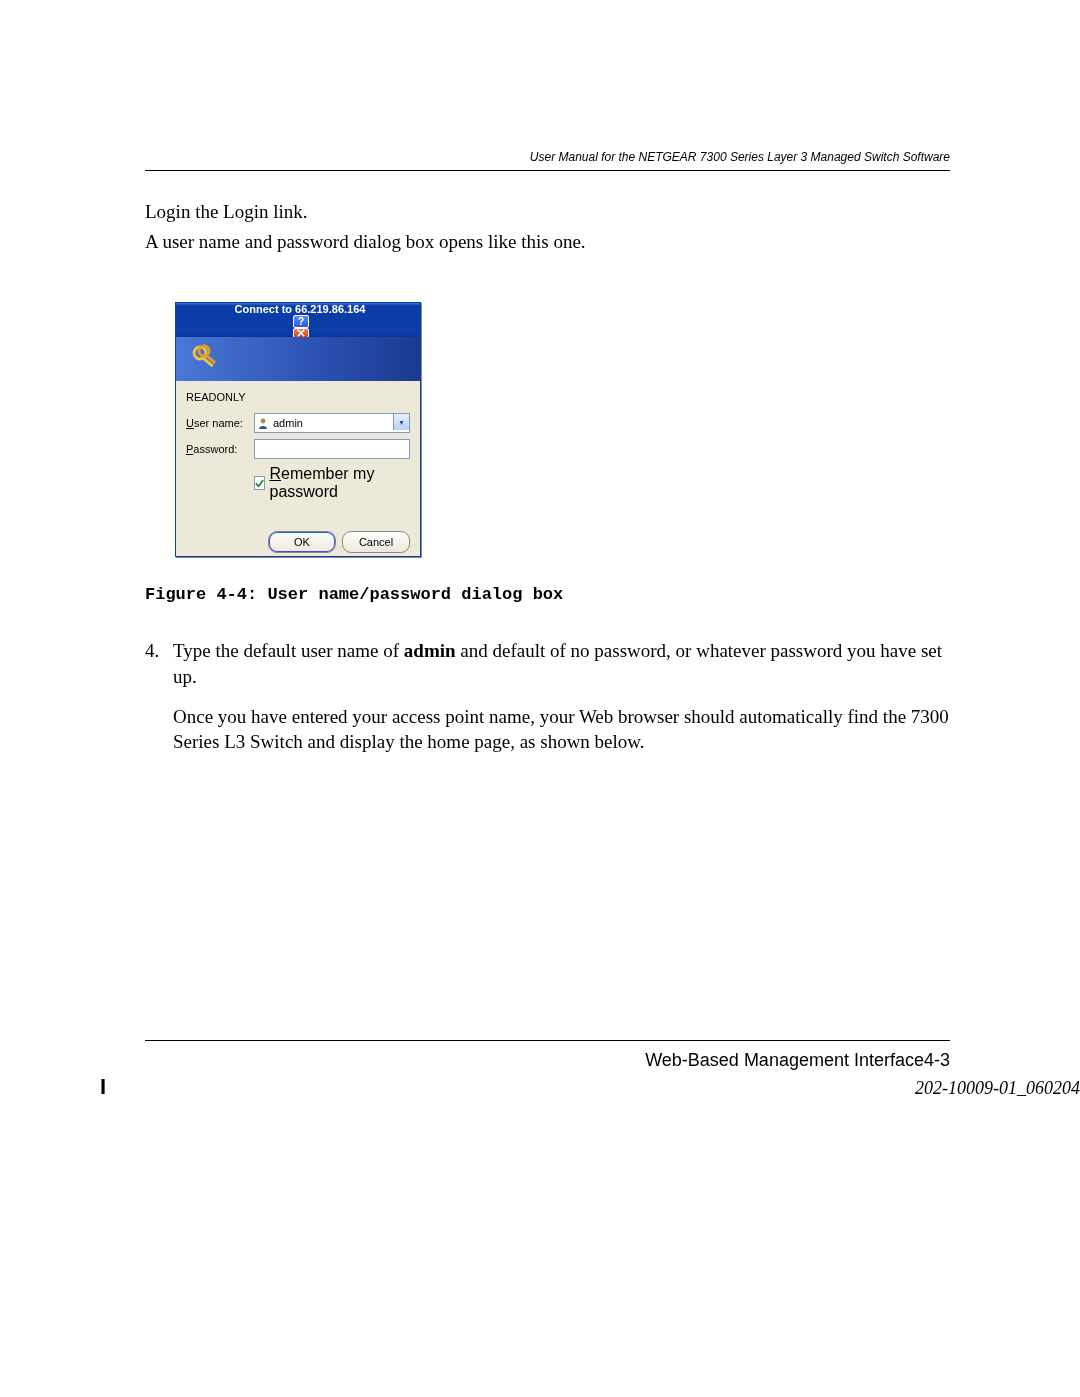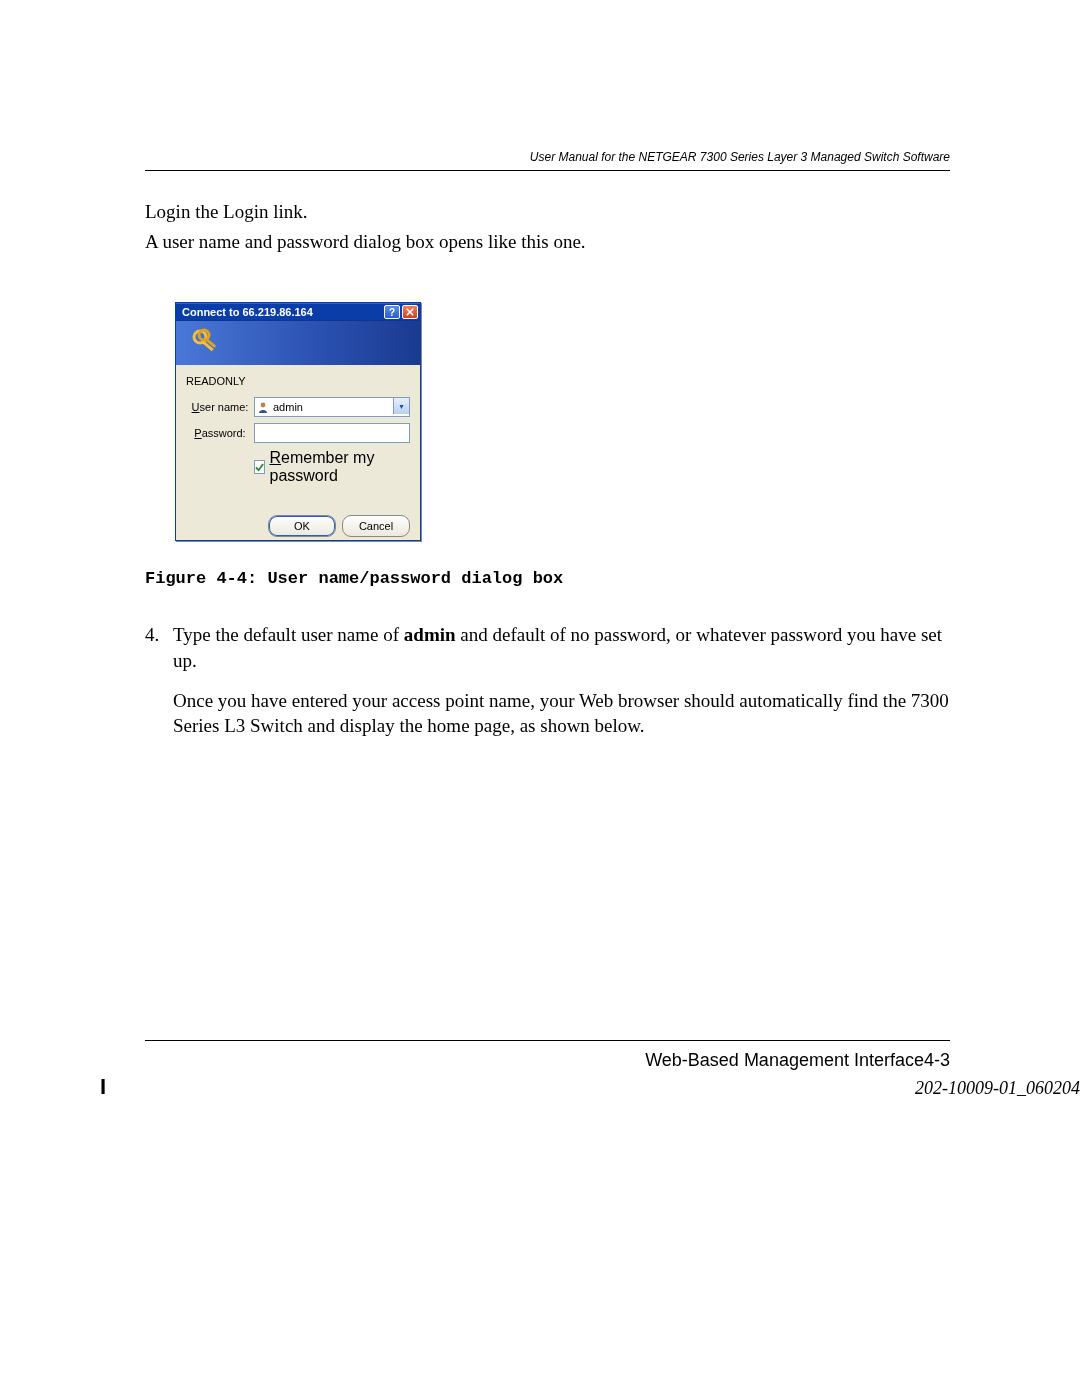--- a/index.html
+++ b/index.html
@@ -33,28 +33,29 @@
   .figure-wrap { margin: 48px 0 28px 30px; }
   .dlg {
     width: 244px;
     border: 1px solid #0a3da8;
     font-family: "Tahoma", Arial, sans-serif;
     font-size: 11px;
     background: #ece9d8;
     box-shadow: 1px 1px 0 #888;
   }
   .dlg-titlebar {
-    height: 18px;
+    height: 34px;
     display: flex;
     align-items: center;
     padding: 0 2px 0 6px;
     background: linear-gradient(to bottom, #3b77e0 0%, #0a3da8 8%, #0a3da8 92%, #083390 100%);
     color: #fff;
     font-weight: bold;
     font-size: 11px;
+    flex-direction: column;
   }
   .dlg-titlebar .t-text { flex: 1; }
   .tb-btn {
     width: 16px; height: 14px;
     margin-left: 2px;
     border: 1px solid #fff;
     border-radius: 2px;
     display: flex; align-items: center; justify-content: center;
     font-size: 10px; font-weight: bold;
     box-sizing: border-box;
@@ -67,21 +68,21 @@
     position: relative;
   }
   .keys-icon {
     position: absolute; left: 14px; top: 6px; width: 30px; height: 30px;
   }
   .dlg-body {
     padding: 10px 10px 3px 10px;
   }
   .realm { font-size: 11px; color:#000; margin-bottom: 10px; }
   .form-row {
-    display: flex; align-items: center; margin-bottom: 6px; text-align: center;
+    display: flex; align-items: center; margin-bottom: 6px;
   }
   .form-row .lbl { width: 68px; font-size: 11px; }
   .form-row .lbl .ul { text-decoration: underline; }
   .combo {
     flex: 1; height: 18px; background: #fff; border: 1px solid #7f9db9;
     display: flex; align-items: center; padding-left: 2px; position: relative;
     font-size: 11px;
   }
   .combo .person-icon {
     width: 12px; height: 12px; margin-right: 4px; flex: none;

